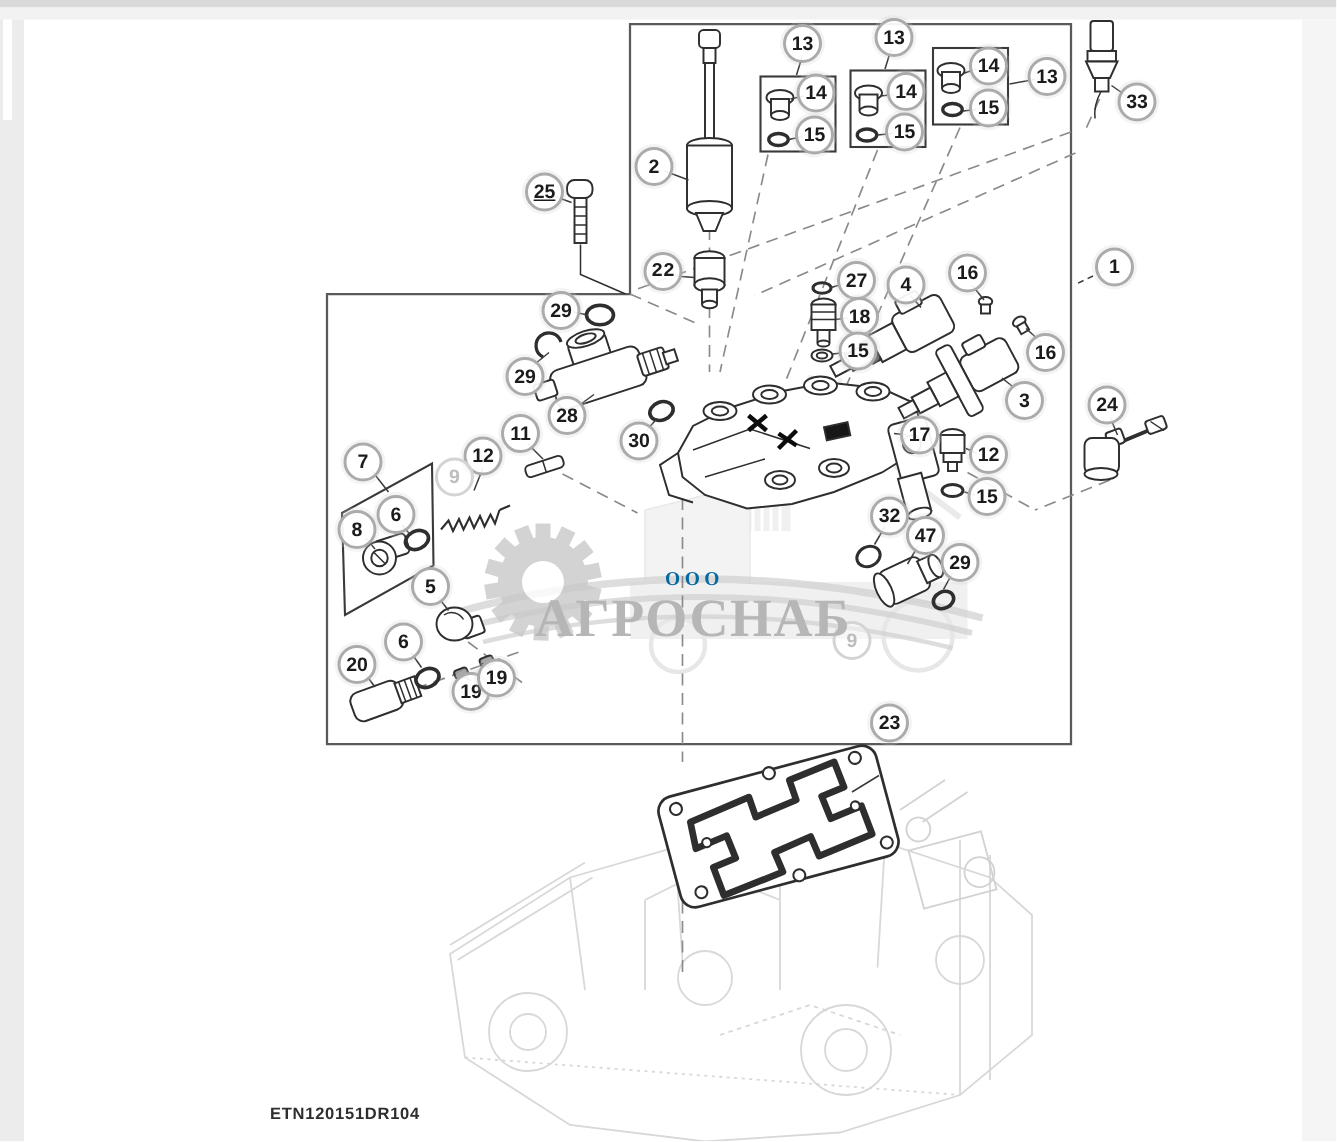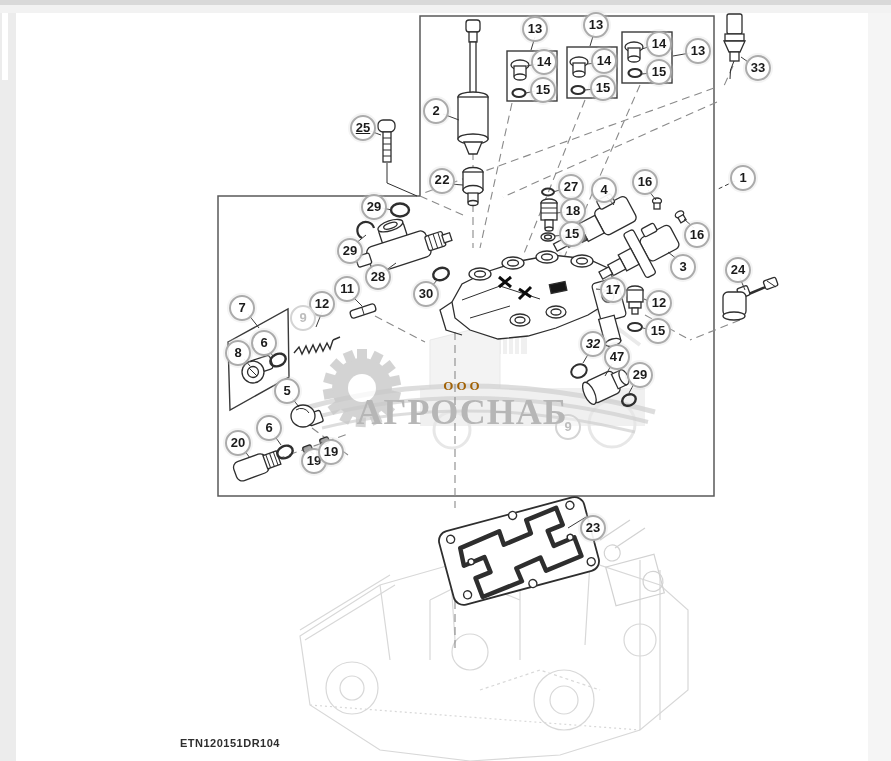--- a/index.html
+++ b/index.html
@@ -9,21 +9,21 @@
   #svgwrap{position:absolute;left:0;top:0;width:891px;height:761px;}
   .callout{position:absolute;width:22px;height:22px;margin-left:-13px;margin-top:-13px;
            border:2px solid #ababab;border-radius:50%;background:rgba(255,255,255,.93);
            color:#1b1b1b;font:bold 13px/22px "Liberation Sans",sans-serif;text-align:center;
            box-shadow:0 0 0 2px rgba(210,210,210,.25);}
   .callout.gray{border-color:#d4d4d4;color:#bdbdbd;background:rgba(255,255,255,.45);
            box-shadow:none;}
   #ref-code{position:absolute;left:180px;top:736px;font:bold 11px/14px "Liberation Sans",sans-serif;
            color:#2e2e2e;letter-spacing:.5px;}
   #wm-prefix{position:absolute;left:433px;top:378px;width:60px;text-align:center;
-           font:bold 13px/16px "Liberation Serif",serif;color:#a16207;letter-spacing:3px;}
+           font:bold 13px/16px "Liberation Serif",serif;color:#0369a1;letter-spacing:3px;}
   #wm-name{position:absolute;left:352px;top:392px;width:220px;text-align:center;
            font:bold 36px/40px "Liberation Serif",serif;color:#b6b6b6;letter-spacing:1px;}
 </style>
 </head>
 <body>
 
 <div id="stage">
 
   <div class="strip" style="left:0;top:0;width:891px;height:5px;background:#d9d9d9;"></div>
   <div class="strip" style="left:0;top:5px;width:891px;height:8px;background:#f2f2f2;"></div>
@@ -417,24 +417,24 @@
     <div class="callout" style="left: 238px; top: 353px;">8</div>
     <div class="callout" style="left: 264px; top: 343px;">6</div>
     <div class="callout" style="left: 287px; top: 391px;">5</div>
     <div class="callout" style="left: 238px; top: 443px;">20</div>
     <div class="callout" style="left: 269px; top: 428px;">6</div>
     <div class="callout" style="left: 314px; top: 461px;">19</div>
     <div class="callout" style="left: 331px; top: 452px;">19</div>
     <div class="callout" style="left: 613px; top: 290px;">17</div>
     <div class="callout" style="left: 659px; top: 303px;">12</div>
     <div class="callout" style="left: 658px; top: 331px;">15</div>
-    <div class="callout" style="left: 593px; top: 344px; font-style: italic;">32</div>
+    <div class="callout" style="left: 593px; top: 344px;">32</div>
     <div class="callout" style="left: 617px; top: 357px;">47</div>
     <div class="callout" style="left: 640px; top: 375px;">29</div>
-    <div class="callout" style="left: 593px; top: 528px;">23</div>
+    <div class="callout" style="left: 593px; top: 482px;">23</div>
     <div class="callout gray" style="left: 568px; top: 427px;">9</div>
 
   <div id="wm-prefix">ООО</div>
   <div id="wm-name">АГРОСНАБ</div>
 
   <div id="ref-code">ETN120151DR104</div>
 
 </div>
 
 </body></html>

